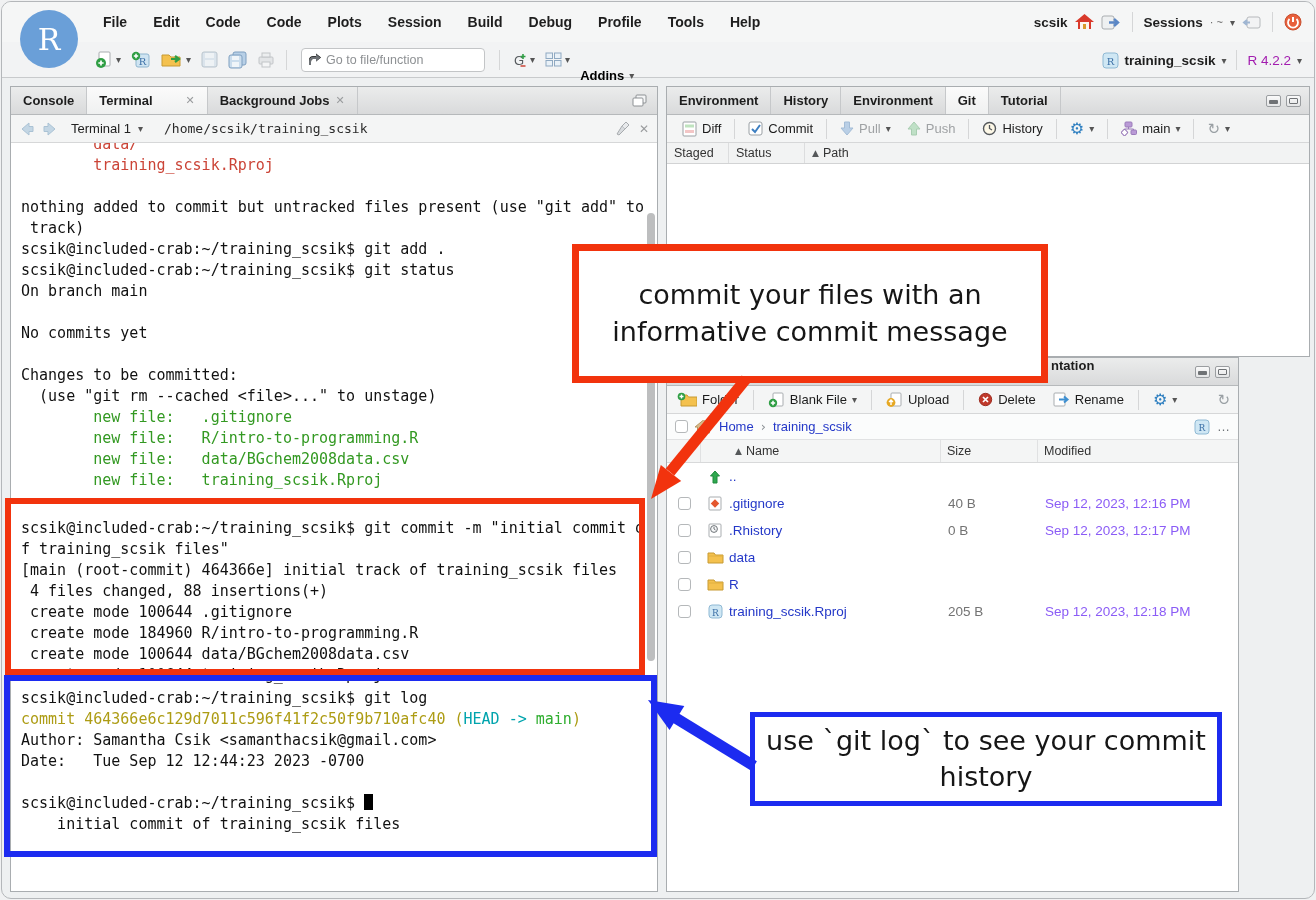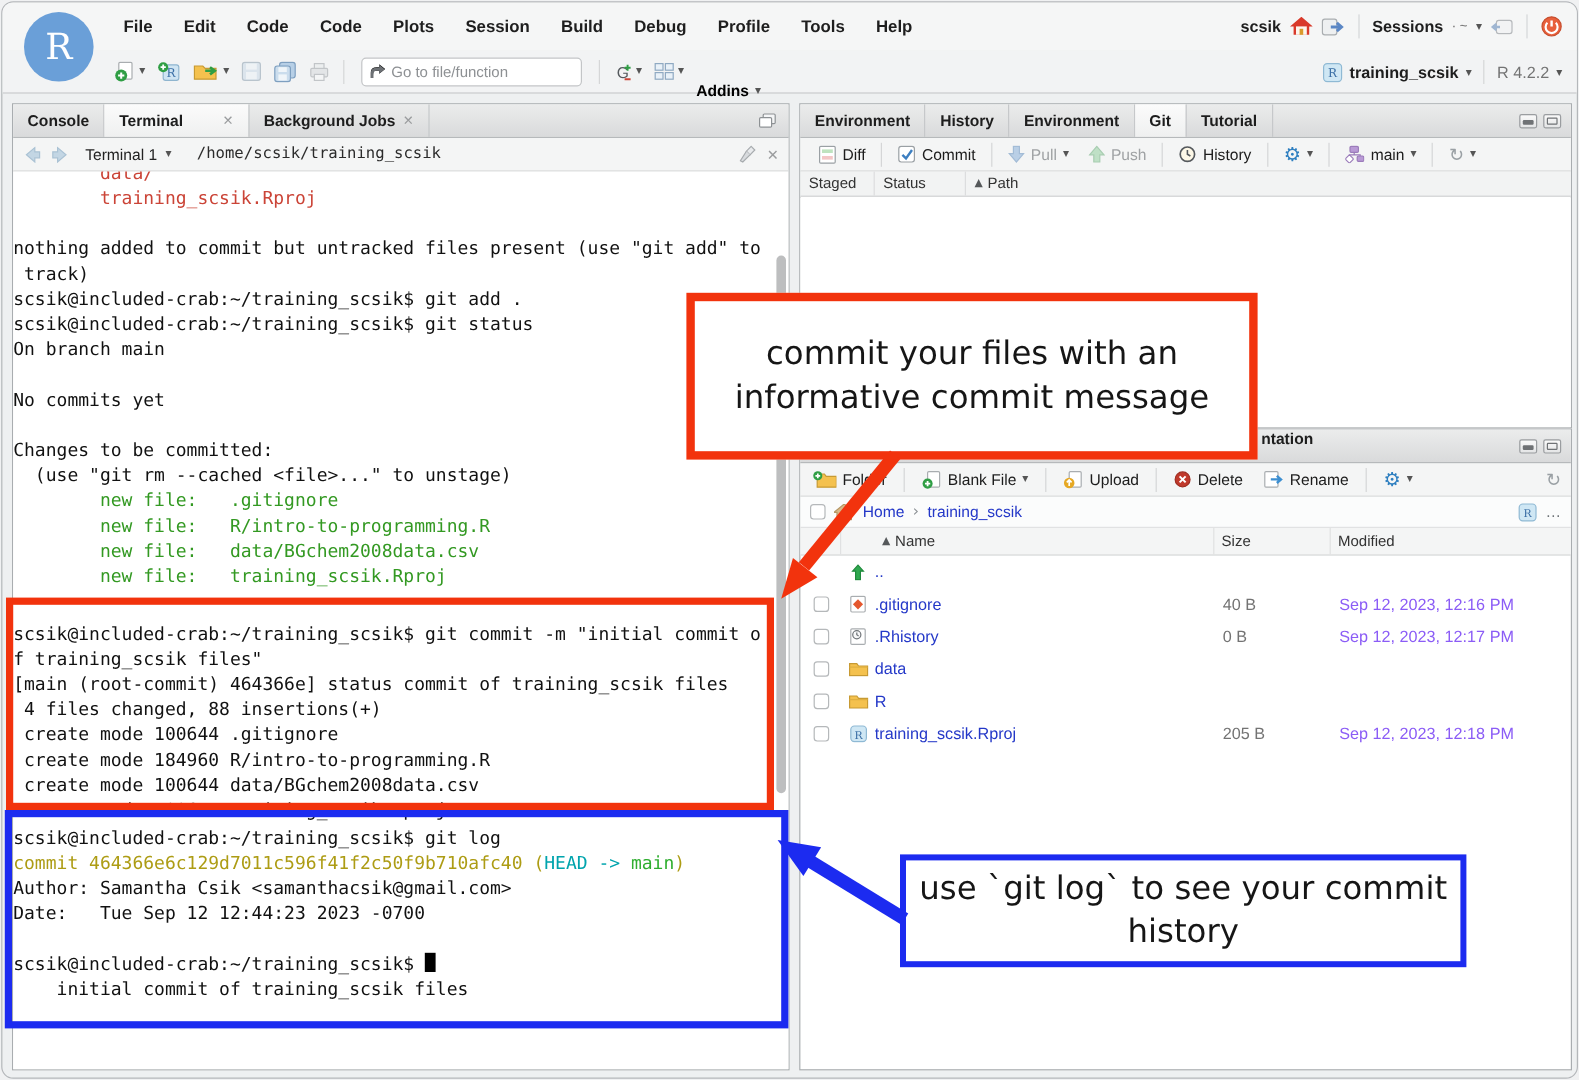--- a/index.html
+++ b/index.html
@@ -16,42 +16,42 @@
   .caret { font-family:"DejaVu Sans",sans-serif; font-size:10px; color:#555; }
   .hint { font-size:11px; color:#666; font-weight:400; }
 
   .toolbar { position:absolute; left:0; top:40px; right:0; height:36px; background:#f2f3f4; border-bottom:1px solid #c8cacc; display:flex; align-items:center; padding-left:90px; gap:4px; }
   .tbtn { display:flex; align-items:center; gap:3px; padding:2px 3px; border-radius:3px; }
   .goto-box { display:flex; align-items:center; width:184px; height:24px; background:#fff; border:1px solid #c3c5c7; border-radius:4px; padding:0 6px; gap:5px; margin:0 6px; }
   .goto-box input { border:none; outline:none; width:140px; font-size:12.5px; color:#333; background:transparent; font-family:"Liberation Sans",sans-serif; }
   .goto-box input::placeholder { color:#8d9093; }
   .toolbar-right { position:absolute; right:12px; top:40px; height:36px; display:flex; align-items:center; gap:6px; }
   .proj-label { font-size:13.5px; font-weight:700; color:#1e1e1e; }
-  .rver { font-size:13.5px; color:#737373; font-weight:400; }
+  .rver { font-size:13.5px; color:#a21caf; font-weight:400; }
 
   
   .pane { position:absolute; background:#fff; border:1px solid #a9adb0; }
   #left-pane  { left:8px;  top:84px; width:648px; height:806px; }
   #git-pane   { left:664px; top:84px; width:644px; height:271px; }
-  #files-pane { left:664px; top:355px; width:644px; height:535px; }
+  #files-pane { left:664px; top:355px; width:573px; height:535px; }
 
   .tabbar { position:relative; height:28px; background:linear-gradient(#ebecec,#d9dadb); border-bottom:1px solid #b6b9bb; display:flex; align-items:stretch; }
   .tab { display:flex; align-items:center; padding:0 12px; font-size:13px; font-weight:700; color:#1d1d1d; border-right:1px solid #c6c8ca; gap:6px; }
   .tab.active { background:linear-gradient(#fbfbfb,#eff0f0);gap:33px; }
   .tab-x { color:#9a9c9e; font-size:11px; font-weight:400; }
   .minmax { position:absolute; right:8px; top:8px; display:flex; gap:5px; }
   .mm { width:15px; height:12px; border:1px solid #9a9da0; border-radius:2px; background:linear-gradient(#fafafa,#e4e5e6); position:relative; }
   .mm.min:after { content:""; position:absolute; left:2px; right:2px; bottom:2px; height:4px; background:#6f7275; border-radius:1px; }
   .mm.max:after { content:""; position:absolute; left:2px; right:2px; top:2px; bottom:2px; border:1.5px solid #6f7275; border-radius:1px; }
   .popout { position:absolute; right:10px; top:7px; width:15px; height:13px; }
 
   .subbar { height:28px; background:#f4f5f5; border-bottom:1px solid #d6d7d8; display:flex; align-items:center; padding:0 8px; gap:7px; font-size:13px; color:#222; }
 
   
-  #terminal { position:absolute; left:0; top:56px; right:0; bottom:0; background:#fff; overflow:hidden; font-family:"DejaVu Sans Mono",monospace; font-size:15px; line-height:21px; color:#111; }
+  #terminal { position:absolute; left:0; top:56px; right:0; bottom:0; background:#fff; overflow:hidden; font-family:"DejaVu Sans Mono",monospace; font-size:15px; line-height:21px; color:#111; padding-left:10px; }
   #terminal-lines { margin-top:-9px; }
   .tl { height:21px; white-space:pre; }
   .t-d { color:#111; } .t-r { color:#cb4437; } .t-g { color:#339922; }
   .t-y { color:#ad9c14; } .t-c { color:#00a4ad; } .t-gn { color:#2fae2f; }
   .cursor { display:inline-block; width:9px; height:16px; background:#000; vertical-align:-2px; }
   .vthumb { position:absolute; right:2px; top:126px; width:8px; height:448px; background:#bdbebf; border-radius:4px; }
 
   
   .gbtn { display:flex; align-items:center; gap:5px; padding:0 7px; font-size:13px; color:#1c1c1c; }
   .gbtn.disabled { color:#9fa2a4; }
@@ -313,21 +313,21 @@
           <div class="tl"><span class="t-d"></span></div>
           <div class="tl"><span class="t-d">Changes to be committed:</span></div>
           <div class="tl"><span class="t-d">  (use "git rm --cached &lt;file&gt;..." to unstage)</span></div>
           <div class="tl"><span class="t-g">        new file:   .gitignore</span></div>
           <div class="tl"><span class="t-g">        new file:   R/intro-to-programming.R</span></div>
           <div class="tl"><span class="t-g">        new file:   data/BGchem2008data.csv</span></div>
           <div class="tl"><span class="t-g">        new file:   training_scsik.Rproj</span></div>
           <div class="tl"><span class="t-d"></span></div>
           <div class="tl" style="margin-top: 6px;"><span class="t-d">scsik@included-crab:~/training_scsik$ git commit -m "initial commit o</span></div>
           <div class="tl"><span class="t-d">f training_scsik files"</span></div>
-          <div class="tl"><span class="t-d">[main (root-commit) 464366e] status commit of training_scsik files</span></div>
+          <div class="tl"><span class="t-d">[main (root-commit) 464366e] initial track of training_scsik files</span></div>
           <div class="tl"><span class="t-d"> 4 files changed, 88 insertions(+)</span></div>
           <div class="tl"><span class="t-d"> create mode 100644 .gitignore</span></div>
           <div class="tl"><span class="t-d"> create mode 184960 R/intro-to-programming.R</span></div>
           <div class="tl"><span class="t-d"> create mode 100644 data/BGchem2008data.csv</span></div>
           <div class="tl"><span class="t-d"> create mode 100644 training_scsik.Rproj</span></div>
           <div class="tl" style="margin-top: 2px;"><span class="t-d">scsik@included-crab:~/training_scsik$ git log</span></div>
           <div class="tl"><span class="t-y">commit 464366e6c129d7011c596f41f2c50f9b710afc40 </span><span class="t-y">(</span><span class="t-c">HEAD -&gt; </span><span class="t-gn">main</span><span class="t-y">)</span></div>
           <div class="tl"><span class="t-d">Author: Samantha Csik &lt;samanthacsik@gmail.com&gt;</span></div>
           <div class="tl"><span class="t-d">Date:   Tue Sep 12 12:44:23 2023 -0700</span></div>
           <div class="tl"><span class="t-d"></span></div>

